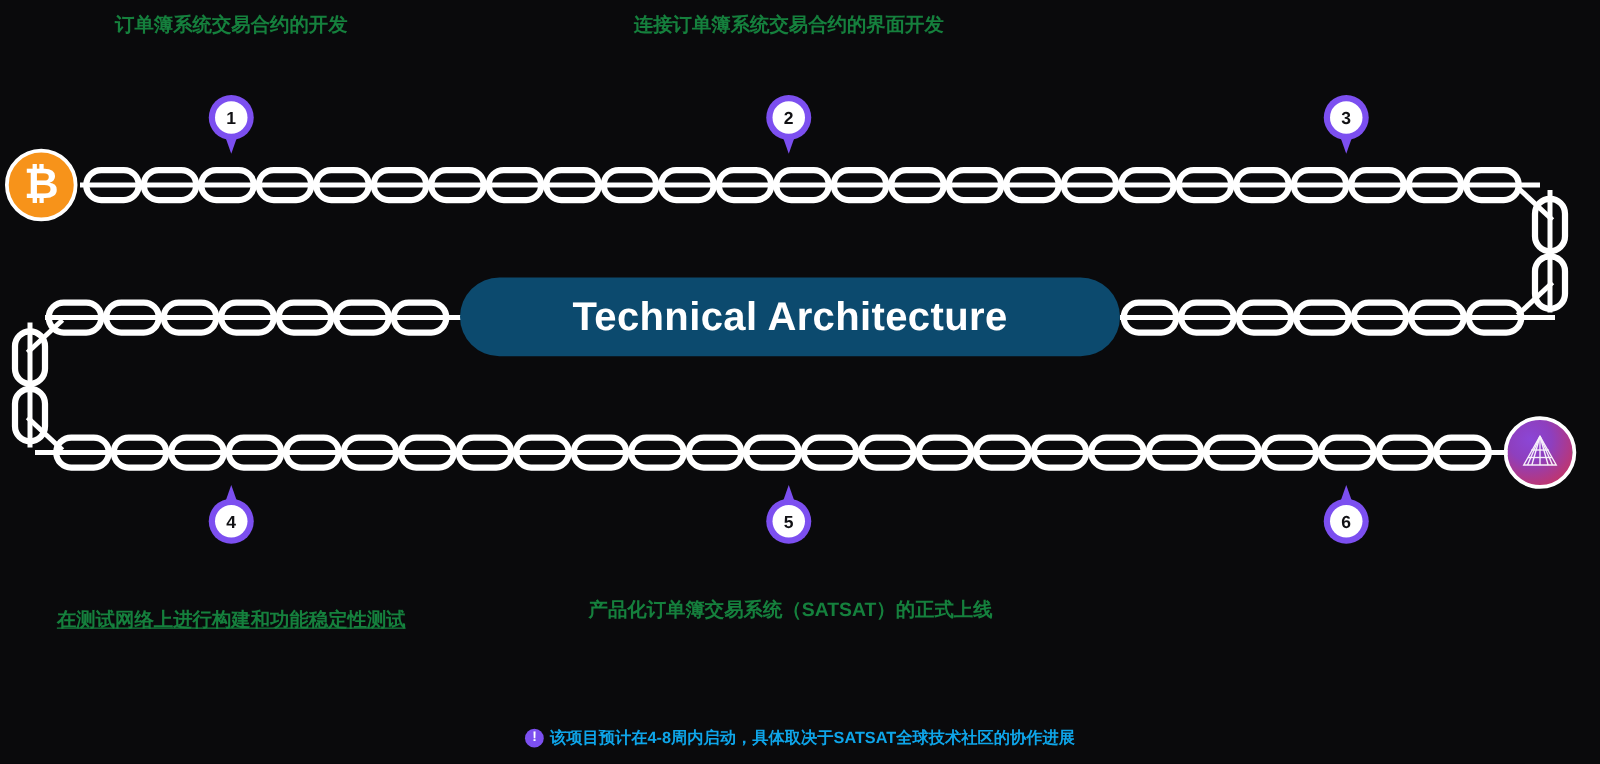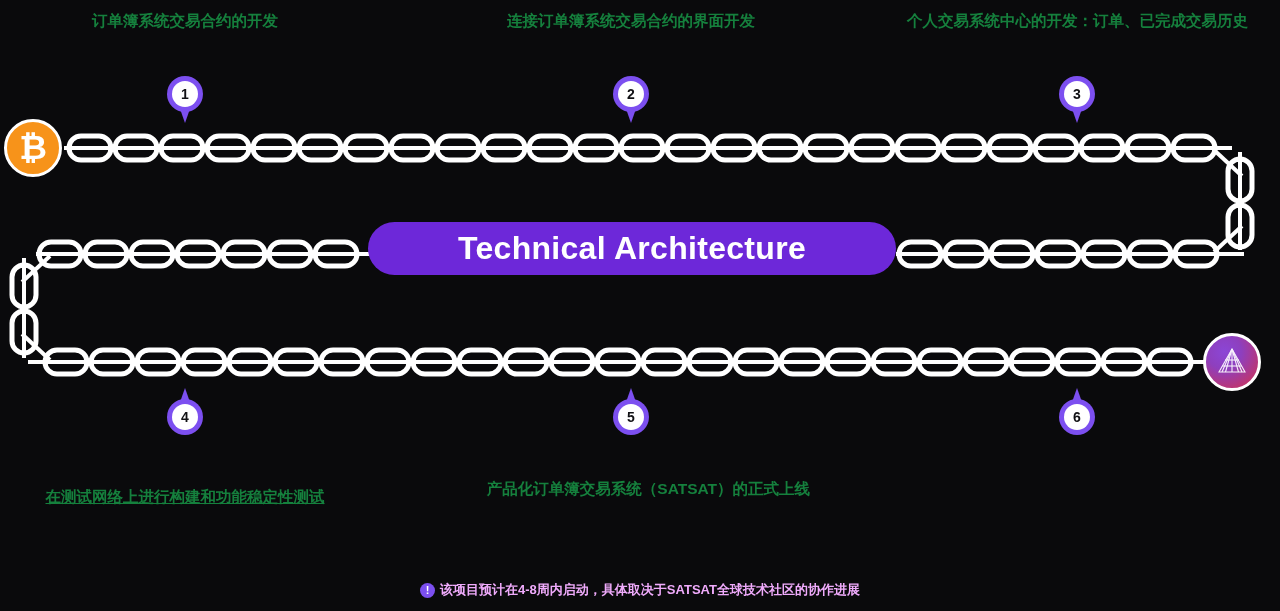--- a/index.html
+++ b/index.html
@@ -16,22 +16,22 @@
   }
   .chain-svg {
     position: absolute; left: 0; top: 0;
     width: 1280px; height: 611px;
     pointer-events: none;
   }
   
   .center-pill {
     position: absolute;
     left: 368px; top: 222px;
-    width: 528px; height: 53px;
-    background: #6d28d9;
+    width: 528px; height: 63px;
+    background: #0c4a6e;
     border-radius: 32px;
     display: flex; align-items: center; justify-content: center;
     z-index: 6;
     text-align: right;
   }
   .center-pill .label {
     color: #ffffff;
     font-size: 32px;
     font-weight: bold;
     letter-spacing: 0.3px;
@@ -117,21 +117,21 @@
     width: 15px; height: 15px;
     background: #7c4ff0;
     border-radius: 50%;
     display: flex; align-items: center; justify-content: center;
     color: #ffffff;
     font-size: 11px;
     font-weight: bold;
     line-height: 1;
   }
   .footer .note {
-    color: #f0abfc;
+    color: #0ea5e9;
     font-size: 13px;
     font-weight: bold;
     white-space: nowrap;
   }
 </style>
 </head>
 <body>
 
 <div id="root">
 
@@ -299,23 +299,22 @@
   </div>
   <div class="pin up" style="left:1059px; top:387px;">
     <div class="tail"></div>
     <div class="bulb">
       <div class="inner">6</div>
     </div>
   </div>
 
   <div class="caption" style="left:35px; top:8px; width:300px;">订单簿系统交易合约的开发</div>
   <div class="caption" style="left:476px; top:8px; width:310px;">连接订单簿系统交易合约的界面开发</div>
-  <div class="caption" style="left:890px; top:8px; width:375px;">个人交易系统中心的开发：订单、已完成交易历史</div>
 
   <div class="caption" style="left:35px; top:484px; width:300px;text-decoration:underline;">在测试网络上进行构建和功能稳定性测试</div>
-  <div class="caption" style="left:455px; top:476px; width:355px;text-align:right;">产品化订单簿交易系统（SATSAT）的正式上线</div>
+  <div class="caption" style="left:455px; top:476px; width:355px;">产品化订单簿交易系统（SATSAT）的正式上线</div>
 
   <div class="footer">
     <span class="warn-icon">!</span>
     <span class="note">该项目预计在4-8周内启动，具体取决于SATSAT全球技术社区的协作进展</span>
   </div>
 
 </div>
 
 </body></html>

